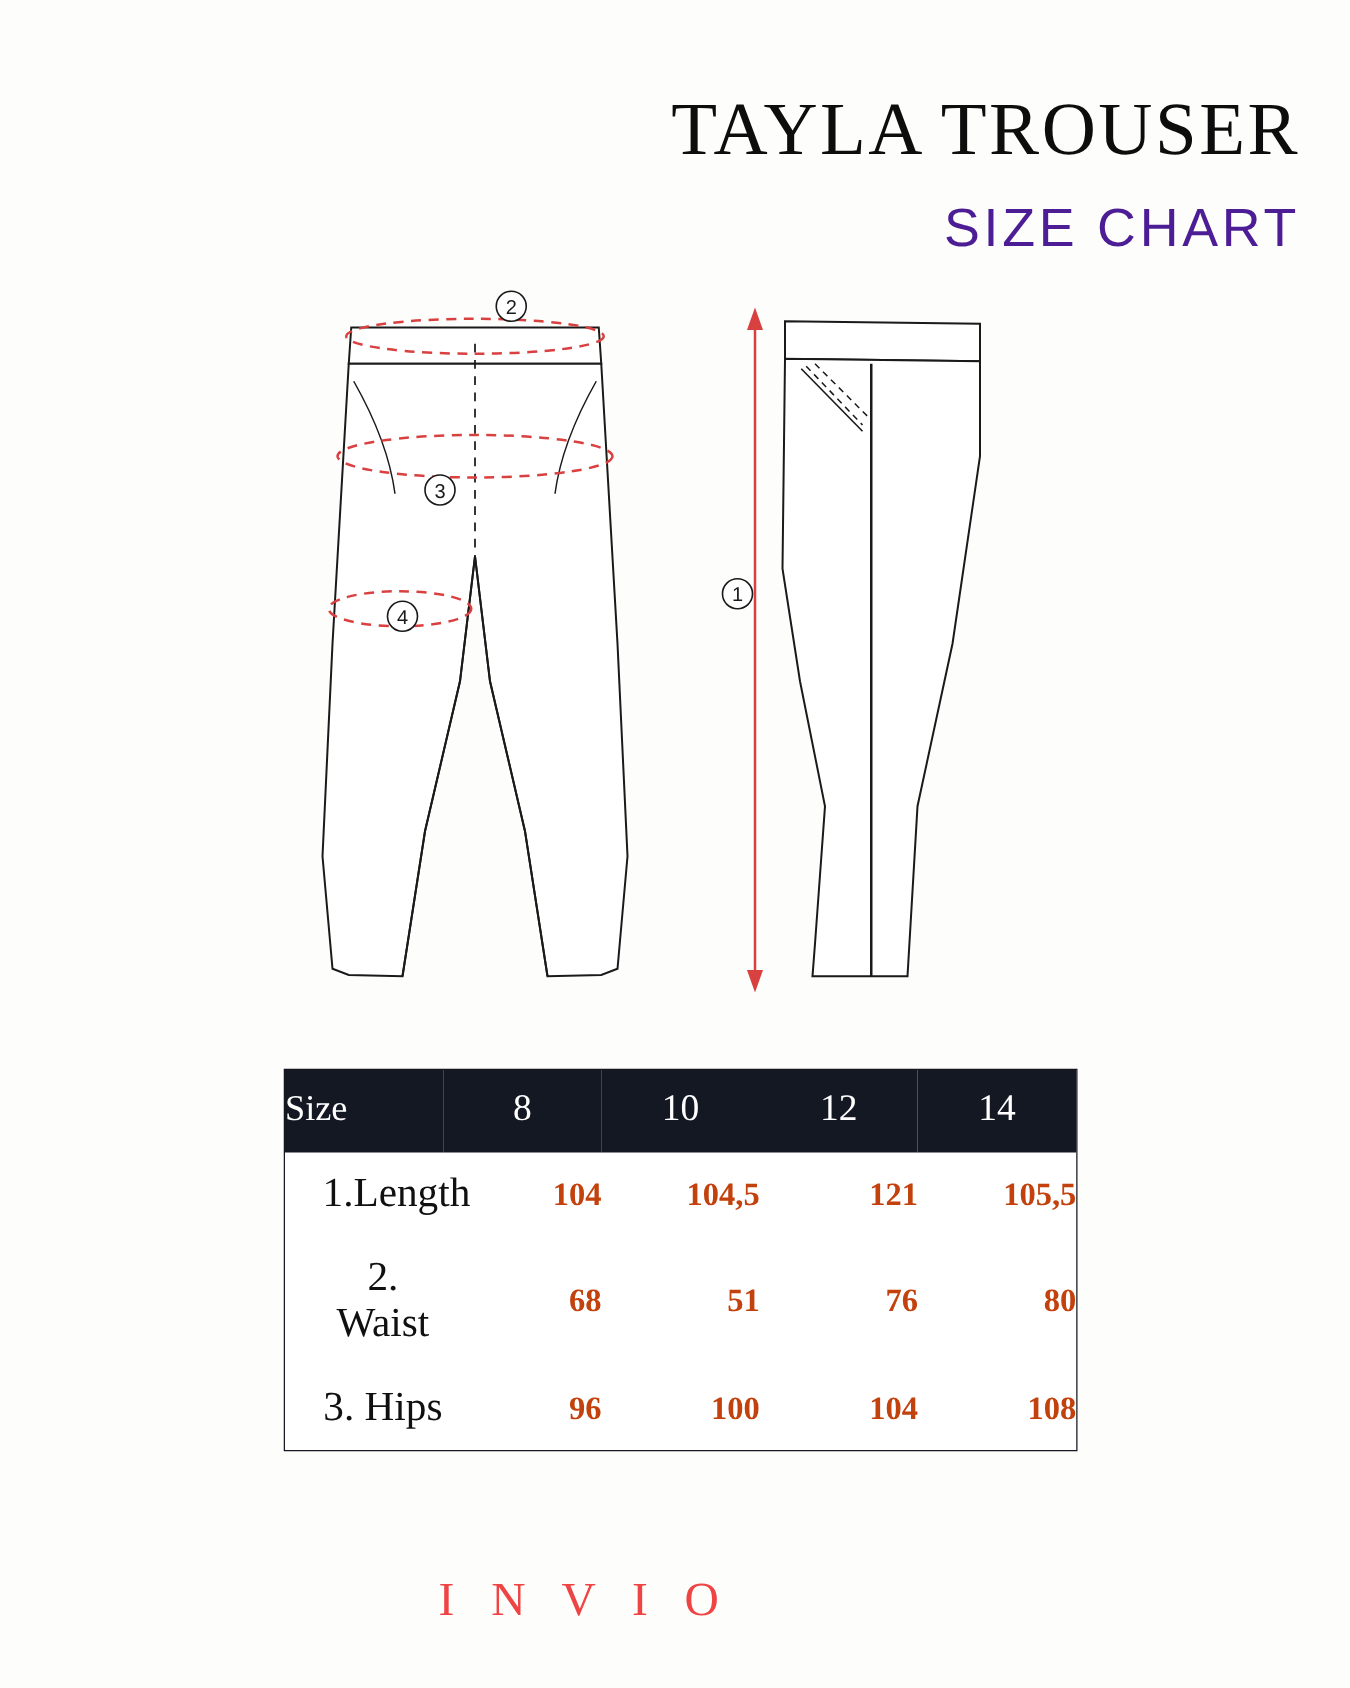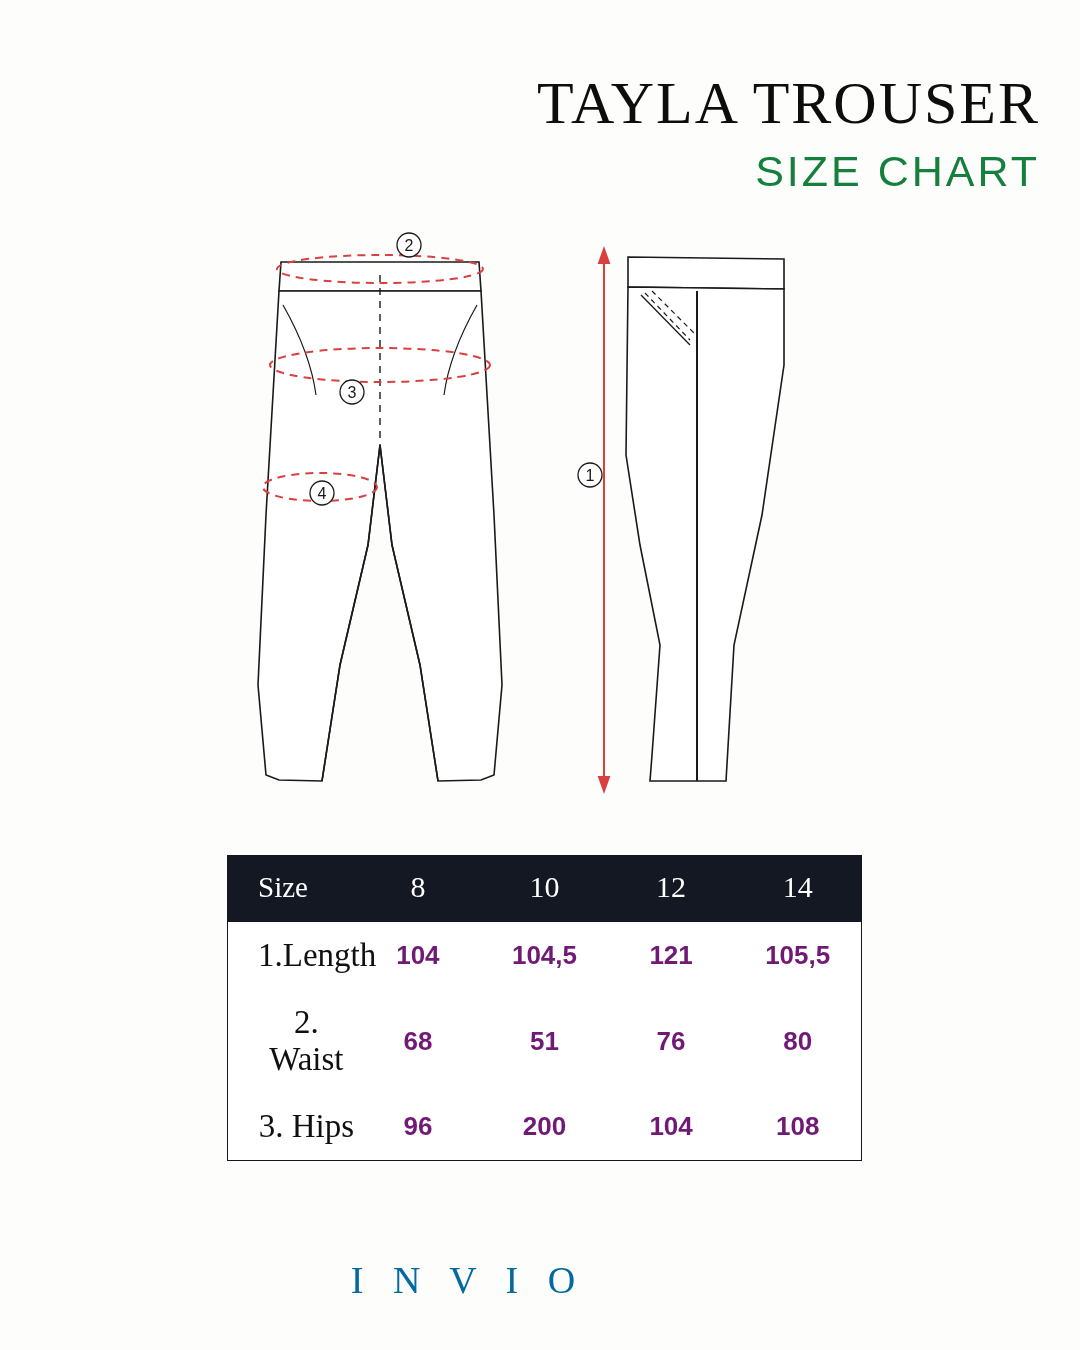--- a/index.html
+++ b/index.html
@@ -32,25 +32,25 @@
   }
   .title {
     font-family: "Liberation Serif", serif;
     font-size: 60px;
     letter-spacing: 2px;
     color: #0d0d0d;
     line-height: 1.05;
     font-weight: 400;
   }
   .subtitle {
-    margin-top: 12px;
+    margin-top: 24px;
     font-family: "Liberation Sans", sans-serif;
     font-size: 43px;
     letter-spacing: 3px;
-    color: #15803d;
+    color: #4c1d95;
     font-weight: 300;
   }
 
   
   .illustration {
     position: absolute;
     top: 215px;
     left: 0;
     width: 1080px;
     height: 600px;
@@ -77,51 +77,50 @@
   }
   table.size-table thead th {
     font-family: "Liberation Serif", serif;
     font-weight: 400;
     font-size: 30px;
     padding: 14px 0 18px 0;
     text-align: center;
   }
   table.size-table thead th.first {
     text-align: left;
-    padding-left: 30px;
     font-size: 29px;
   }
   table.size-table tbody td {
-    font-family: Liberation Sans, sans-serif;
+    font-family: Liberation Serif, serif;
     font-size: 26px;
     font-weight: 600;
-    text-align: center;
+    text-align: right;
     padding: 15px 0;
-    color: #701a75;
+    color: #c2410c;
   }
   table.size-table tbody td.label {
     font-family: "Liberation Serif", serif;
     font-weight: 400;
     font-size: 33px;
     text-align: center;
     padding-left: 30px;
     color: #101010;
   }
 
   
   .brand {
     position: absolute;
     bottom: 48px;
     left: 0;
     width: 936px;
     text-align: center;
     font-family: "Liberation Serif", serif;
     font-size: 38px;
     letter-spacing: 10px;
-    color: #0369a1;
+    color: #ef4444;
   }
 </style>
 </head>
 <body>
 
 <div class="page">
 
   <div class="header">
     <div class="title">TAYLA TROUSER</div>
     <div class="subtitle">SIZE CHART</div>
@@ -215,21 +214,21 @@
         <tr>
           <td class="label">2. Waist</td>
           <td>68</td>
           <td>51</td>
           <td>76</td>
           <td>80</td>
         </tr>
         <tr>
           <td class="label">3. Hips</td>
           <td>96</td>
-          <td>200</td>
+          <td>100</td>
           <td>104</td>
           <td>108</td>
         </tr>
       </tbody>
     </table>
   </div>
 
   <div class="brand">I N V I O</div>
 
 </div>

